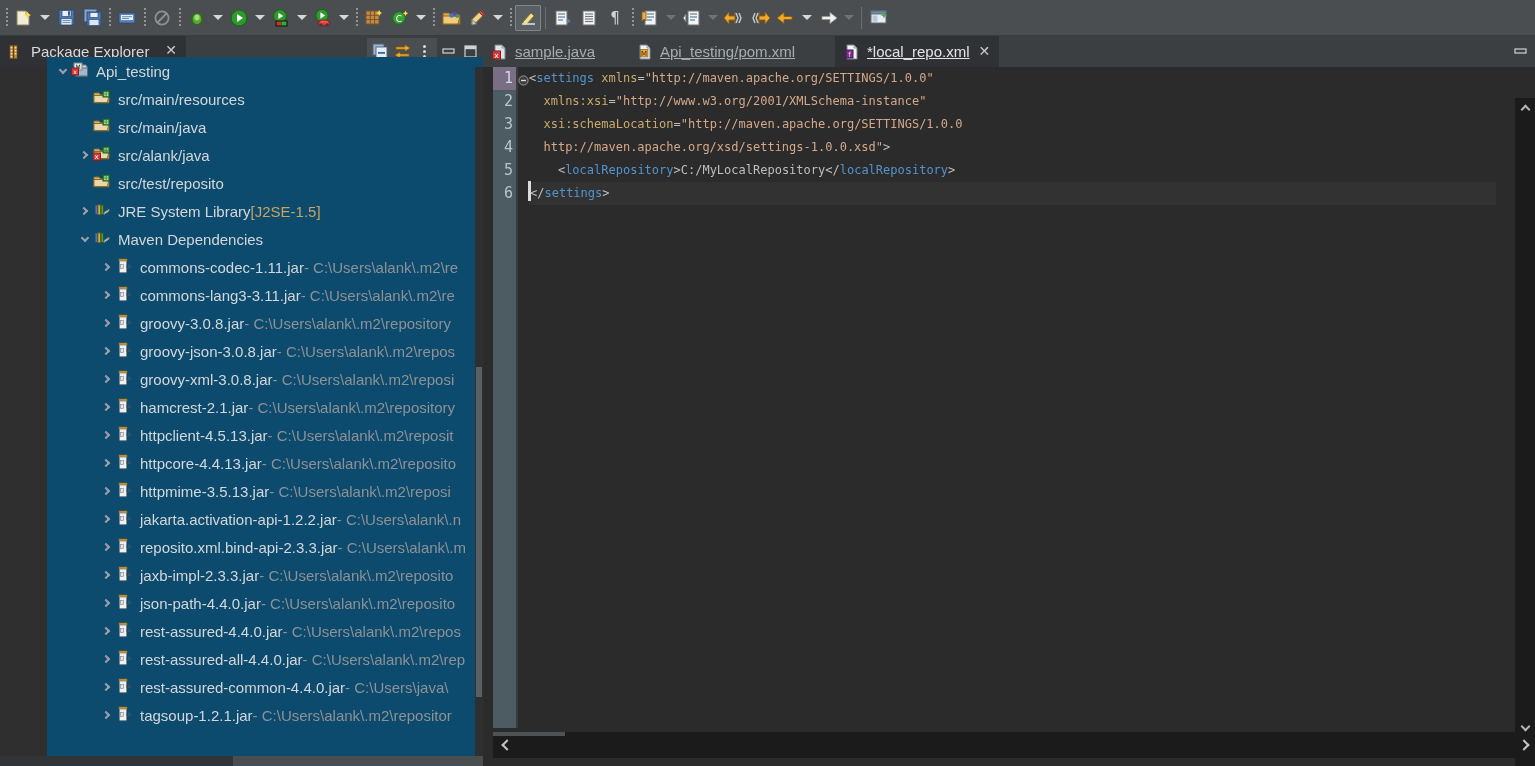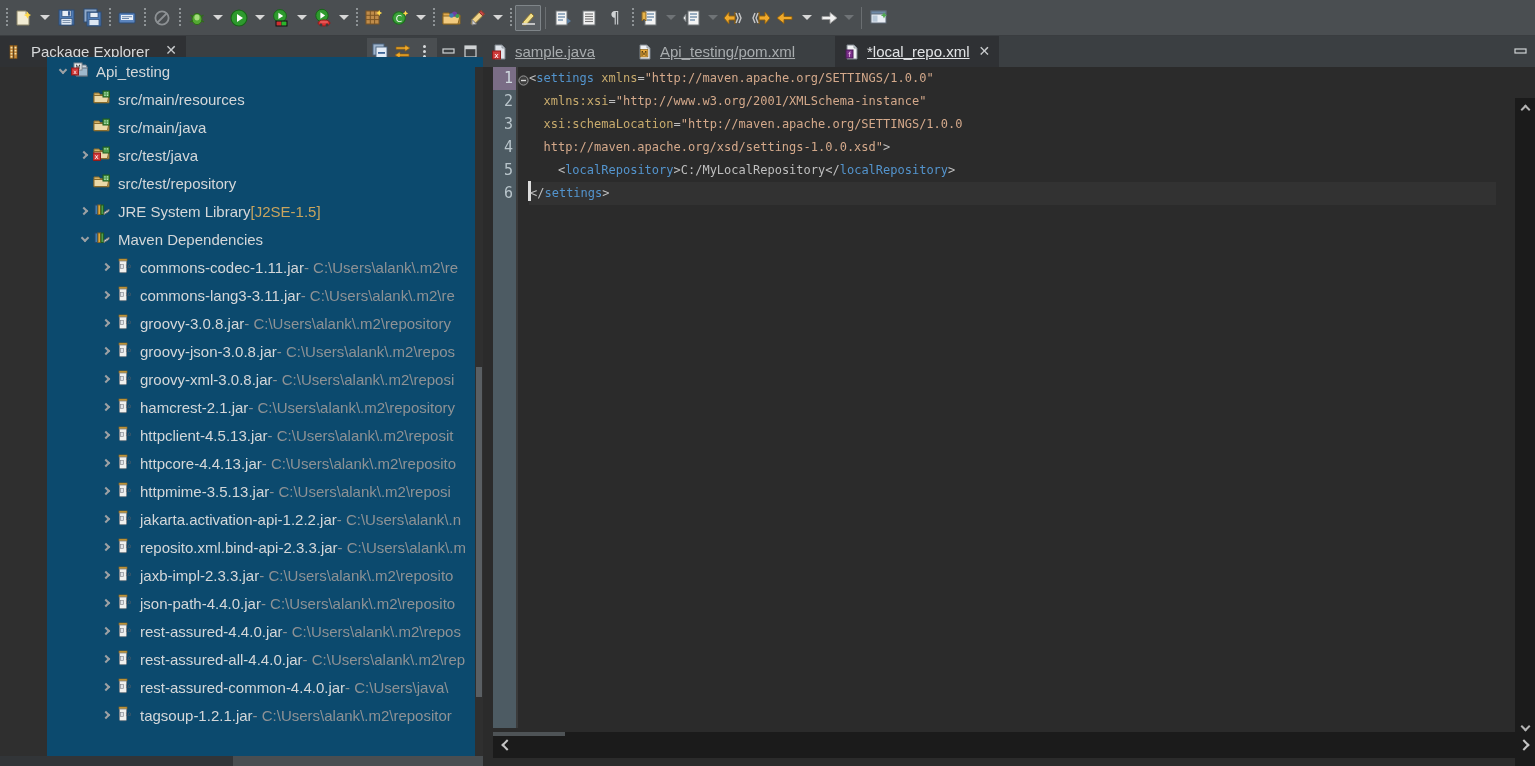--- a/index.html
+++ b/index.html
@@ -596,32 +596,32 @@
             <i></i>
           </span>
           <span class="row-icon"><span style="display: inline-block;"><svg width="18" height="15" viewBox="0 0 18 15">
       <path d="M1 3h5l1.4 1.8H16v8H1z" fill="#d6b46a" stroke="#8a6c2c"></path>
       <path d="M1 5.5h15l-1.6 7H1z" fill="#ead9a8" stroke="#8a6c2c"></path>
       <rect x="10" y="1" width="6.5" height="6" fill="#4e9b4e" stroke="#1f5c1f"></rect>
       <path d="M11.3 2.3h1.3v1.3h-1.3zM13.8 2.3h1.3v1.3h-1.3z" fill="#bde8bd"></path>
       <rect x="0" y="7" width="7.5" height="7.5" fill="#d03a3a" stroke="#8f1a1a"></rect>
       <text x="3.7" y="13.2" font-size="7" font-family="DejaVu Sans, sans-serif" fill="#fff" text-anchor="middle">x</text>
               </svg></span></span>
-          <span class="row-label">src/test/java</span>
+          <span class="row-label">src/alank/java</span>
         </div>
         <div class="row">
           <span style="display: inline-block; flex: 0 0 auto; width: 30px;"></span>
           <span class="twisty "></span>
           <span class="row-icon"><span style="display: inline-block;"><svg width="18" height="15" viewBox="0 0 18 15">
       <path d="M1 3h5l1.4 1.8H16v8H1z" fill="#d6b46a" stroke="#8a6c2c"></path>
       <path d="M1 5.5h15l-1.6 7H1z" fill="#ead9a8" stroke="#8a6c2c"></path>
       <rect x="10" y="1" width="6.5" height="6" fill="#4e9b4e" stroke="#1f5c1f"></rect>
       <path d="M11.3 2.3h1.3v1.3h-1.3zM13.8 2.3h1.3v1.3h-1.3zM11.3 4.6h1.3v1.3h-1.3zM13.8 4.6h1.3v1.3h-1.3z" fill="#bde8bd"></path>
               </svg></span></span>
-          <span class="row-label">src/test/repository</span>
+          <span class="row-label">src/test/reposito</span>
         </div>
         <div class="row">
           <span style="display: inline-block; flex: 0 0 auto; width: 30px;"></span>
           <span class="twisty closed">
             <i></i>
           </span>
           <span class="row-icon"><span style="display: inline-block;"><svg width="18" height="15" viewBox="0 0 18 15">
       <rect x="2" y="3" width="2.6" height="9.5" fill="#3f7fb5" stroke="#23496c"></rect>
       <rect x="5" y="3" width="2.6" height="9.5" fill="#e0a93e" stroke="#8a6622"></rect>
       <rect x="8" y="3" width="2.6" height="9.5" fill="#4e9b4e" stroke="#1f5c1f"></rect>

